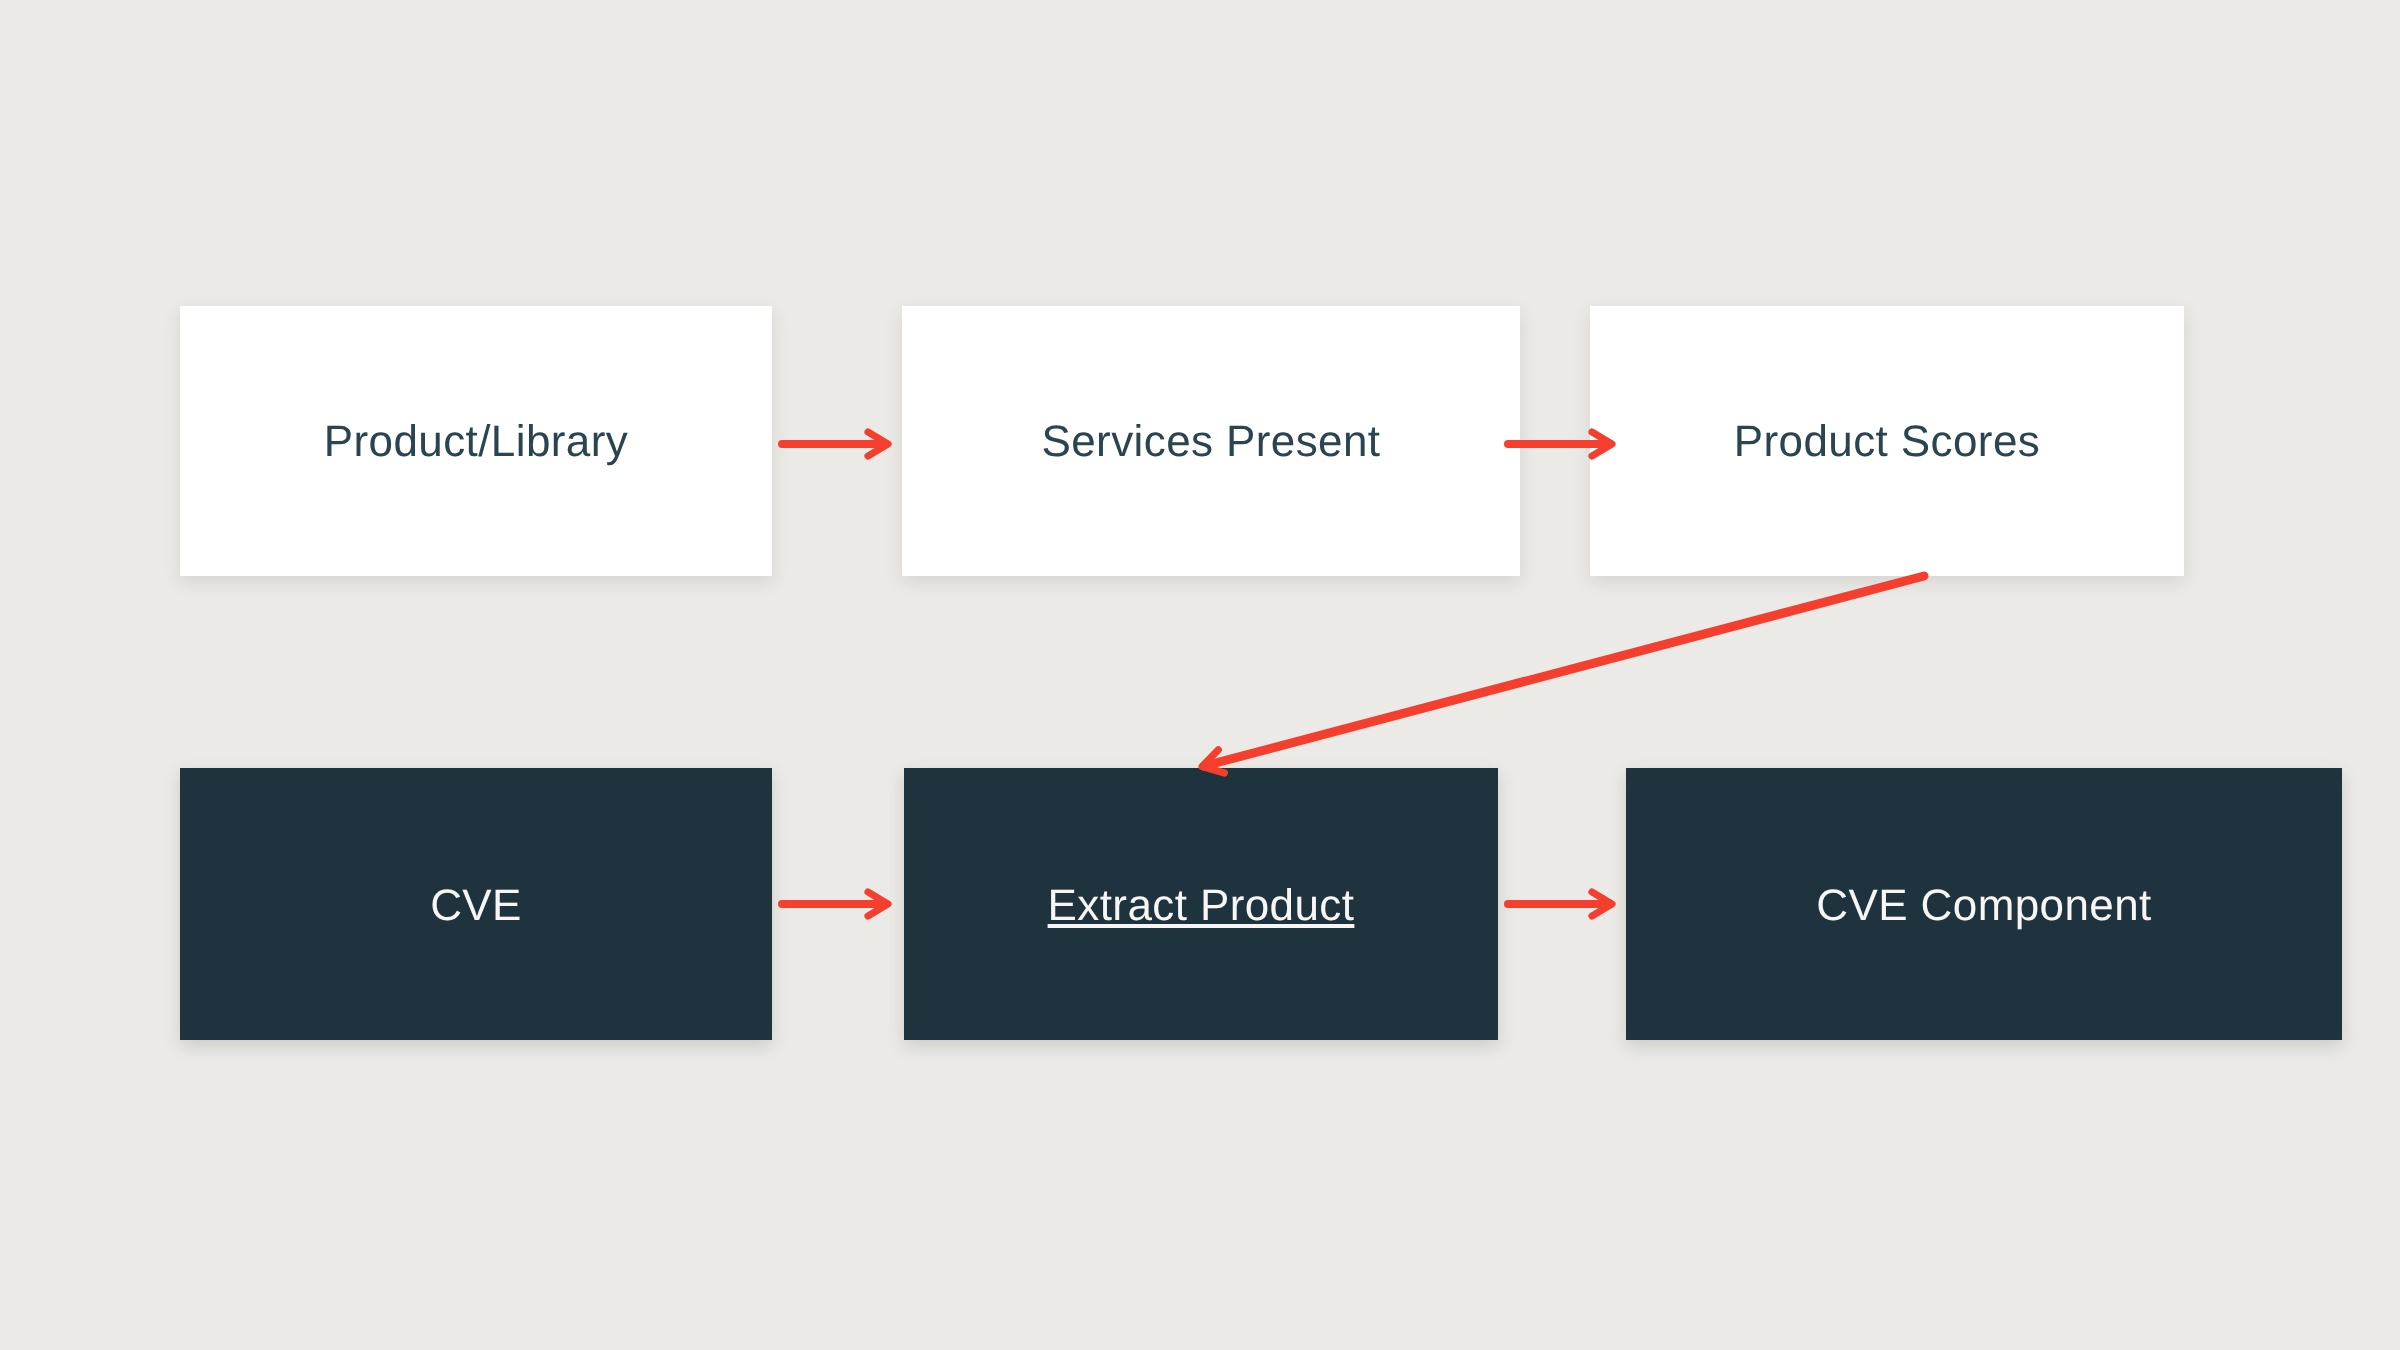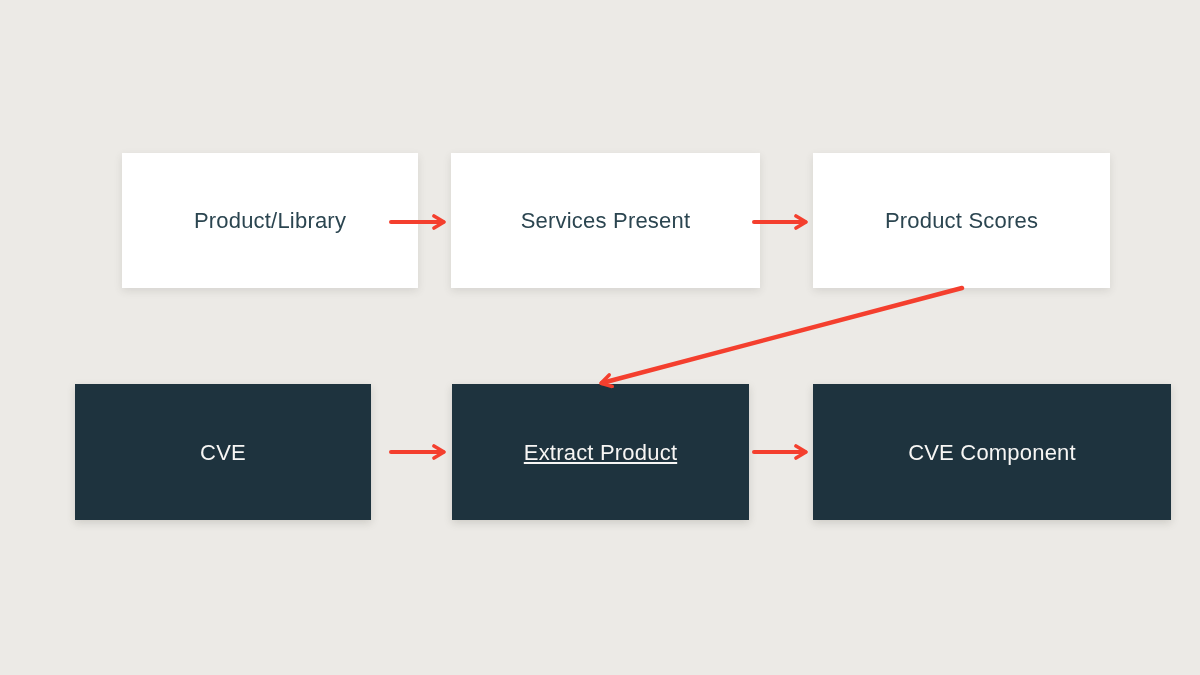--- a/index.html
+++ b/index.html
@@ -30,25 +30,25 @@
     background: #FFFFFF;
     color: #2B4550;
     box-shadow: 0 3px 8px rgba(70, 70, 60, 0.13);
   }
   .node-dark {
     background: #1E333E;
     color: #F7F6F4;
     box-shadow: 0 3px 8px rgba(70, 70, 60, 0.18);
   }
   
-  .pos-a { left: 90px;  top: 153px; width: 296px; height: 135px; margin-left: 32px; }
+  .pos-a { left: 90px;  top: 153px; width: 296px; height: 135px; }
   .pos-b { left: 451px; top: 153px; width: 309px; height: 135px; }
-  .pos-c { left: 813px; top: 153px; width: 297px; height: 135px; text-align: center; }
+  .pos-c { left: 795px; top: 153px; width: 297px; height: 135px; text-align: center; }
   
-  .pos-d { left: 75px;  top: 384px; width: 296px; height: 136px; }
+  .pos-d { left: 90px;  top: 384px; width: 296px; height: 136px; }
   .pos-e { left: 452px; top: 384px; width: 297px; height: 136px; text-decoration: underline; }
   .pos-f { left: 813px; top: 384px; width: 358px; height: 136px; }
   .arrows {
     position: absolute;
     left: 0; top: 0;
     width: 1200px;
     height: 675px;
     pointer-events: none;
   }
 </style>

